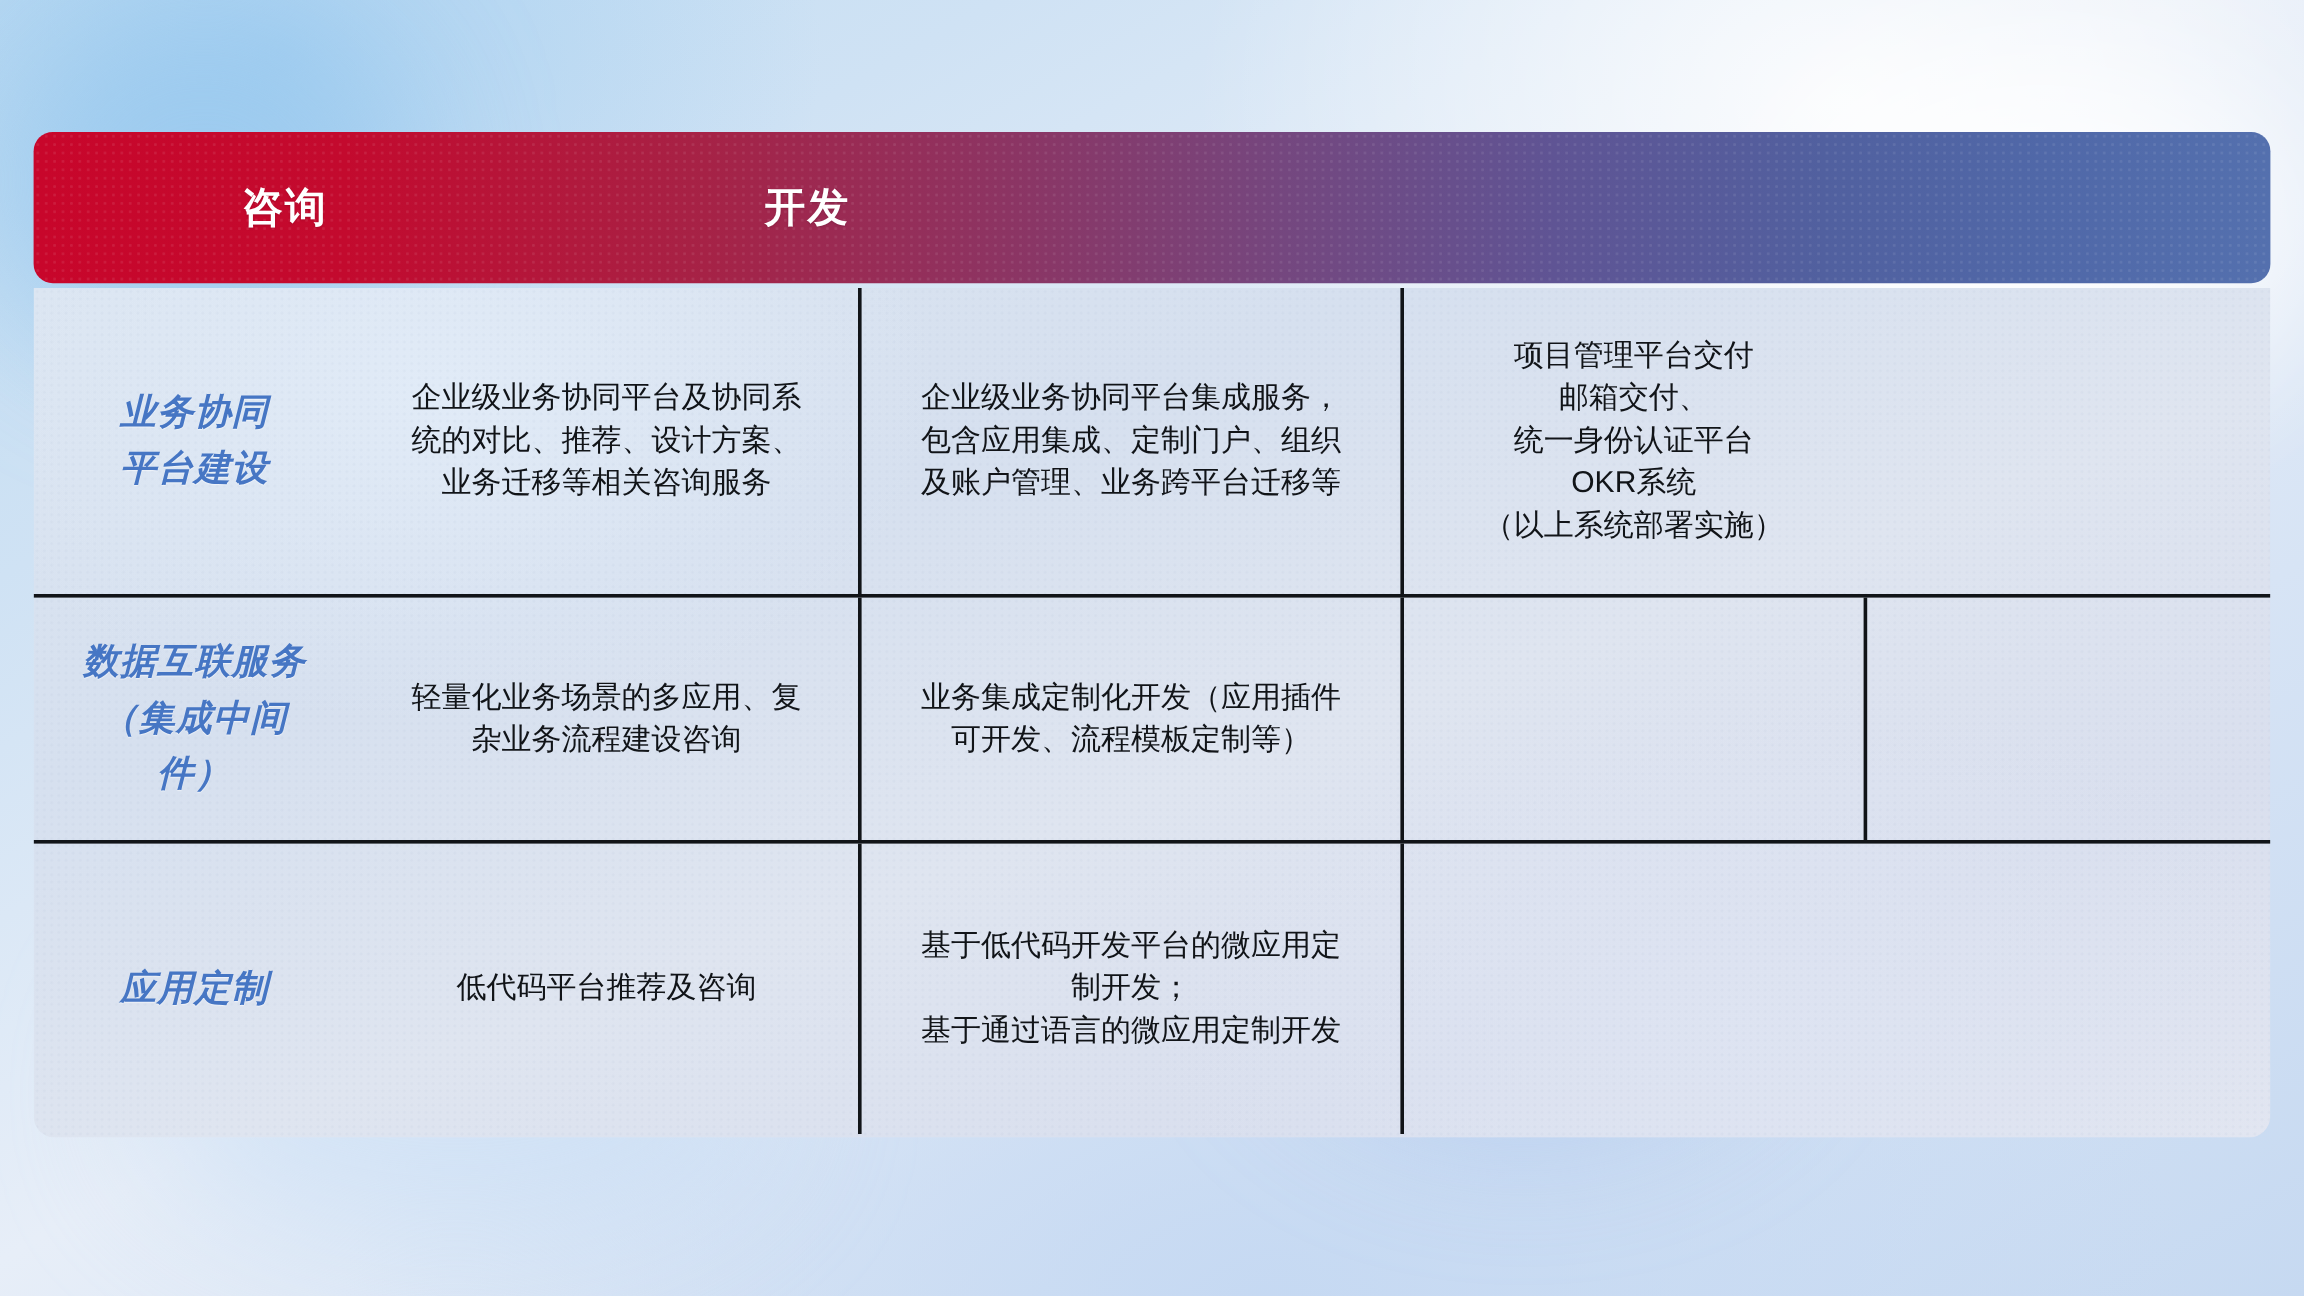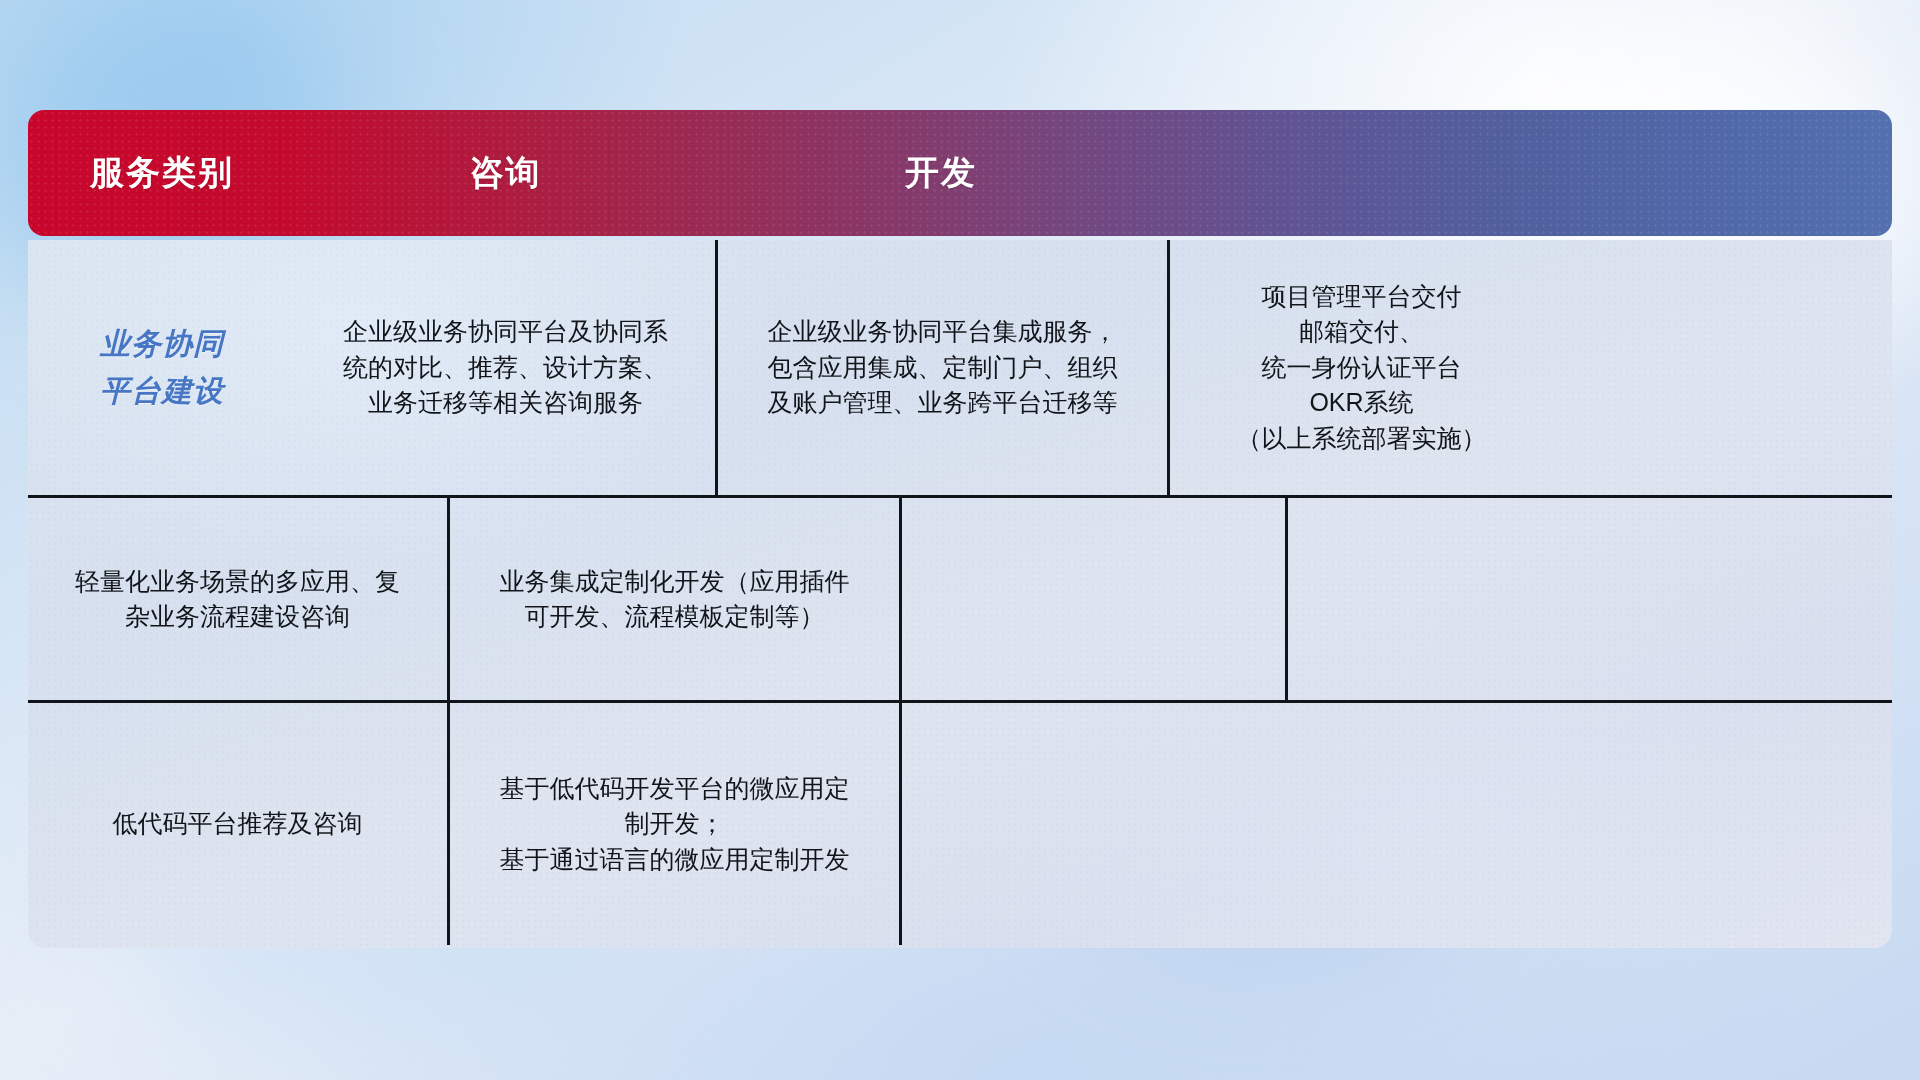--- a/index.html
+++ b/index.html
@@ -155,21 +155,20 @@
 <div id="page">
 
   <div class="bg-blob blob-a"></div>
   <div class="bg-blob blob-b"></div>
   <div class="bg-blob blob-c"></div>
   <div class="bg-blob blob-d"></div>
 
   <div id="table-card">
 
     <div id="table-header">
-      <div class="th col-0">服务类别</div>
       <div class="th col-1">咨询</div>
       <div class="th col-2">开发</div>
     </div>
 
     <div id="table-body">
 
       <div class="tr row-0">
         <div class="td cat col-0">业务协同
 平台建设</div>
         <div class="td col-1">企业级业务协同平台及协同系
@@ -179,29 +178,32 @@
 包含应用集成、定制门户、组织
 及账户管理、业务跨平台迁移等</div>
         <div class="td col-3 rule">项目管理平台交付
 邮箱交付、
 统一身份认证平台
 OKR系统
 （以上系统部署实施）</div>
       </div>
 
       <div class="tr row-1">
+        <div class="td cat col-0">数据互联服务
+（集成中间件）</div>
         <div class="td col-1">轻量化业务场景的多应用、复
 杂业务流程建设咨询</div>
         <div class="td col-2 rule">业务集成定制化开发（应用插件
 可开发、流程模板定制等）</div>
         <div class="td col-3 rule"></div>
         <div class="td col-4 rule"></div>
       </div>
 
       <div class="tr row-2">
+        <div class="td cat col-0">应用定制</div>
         <div class="td col-1">低代码平台推荐及咨询</div>
         <div class="td col-2 rule">基于低代码开发平台的微应用定
 制开发；
 基于通过语言的微应用定制开发</div>
         <div class="td col-4 rule"></div>
       </div>
 
     </div>
   </div>
 </div>

